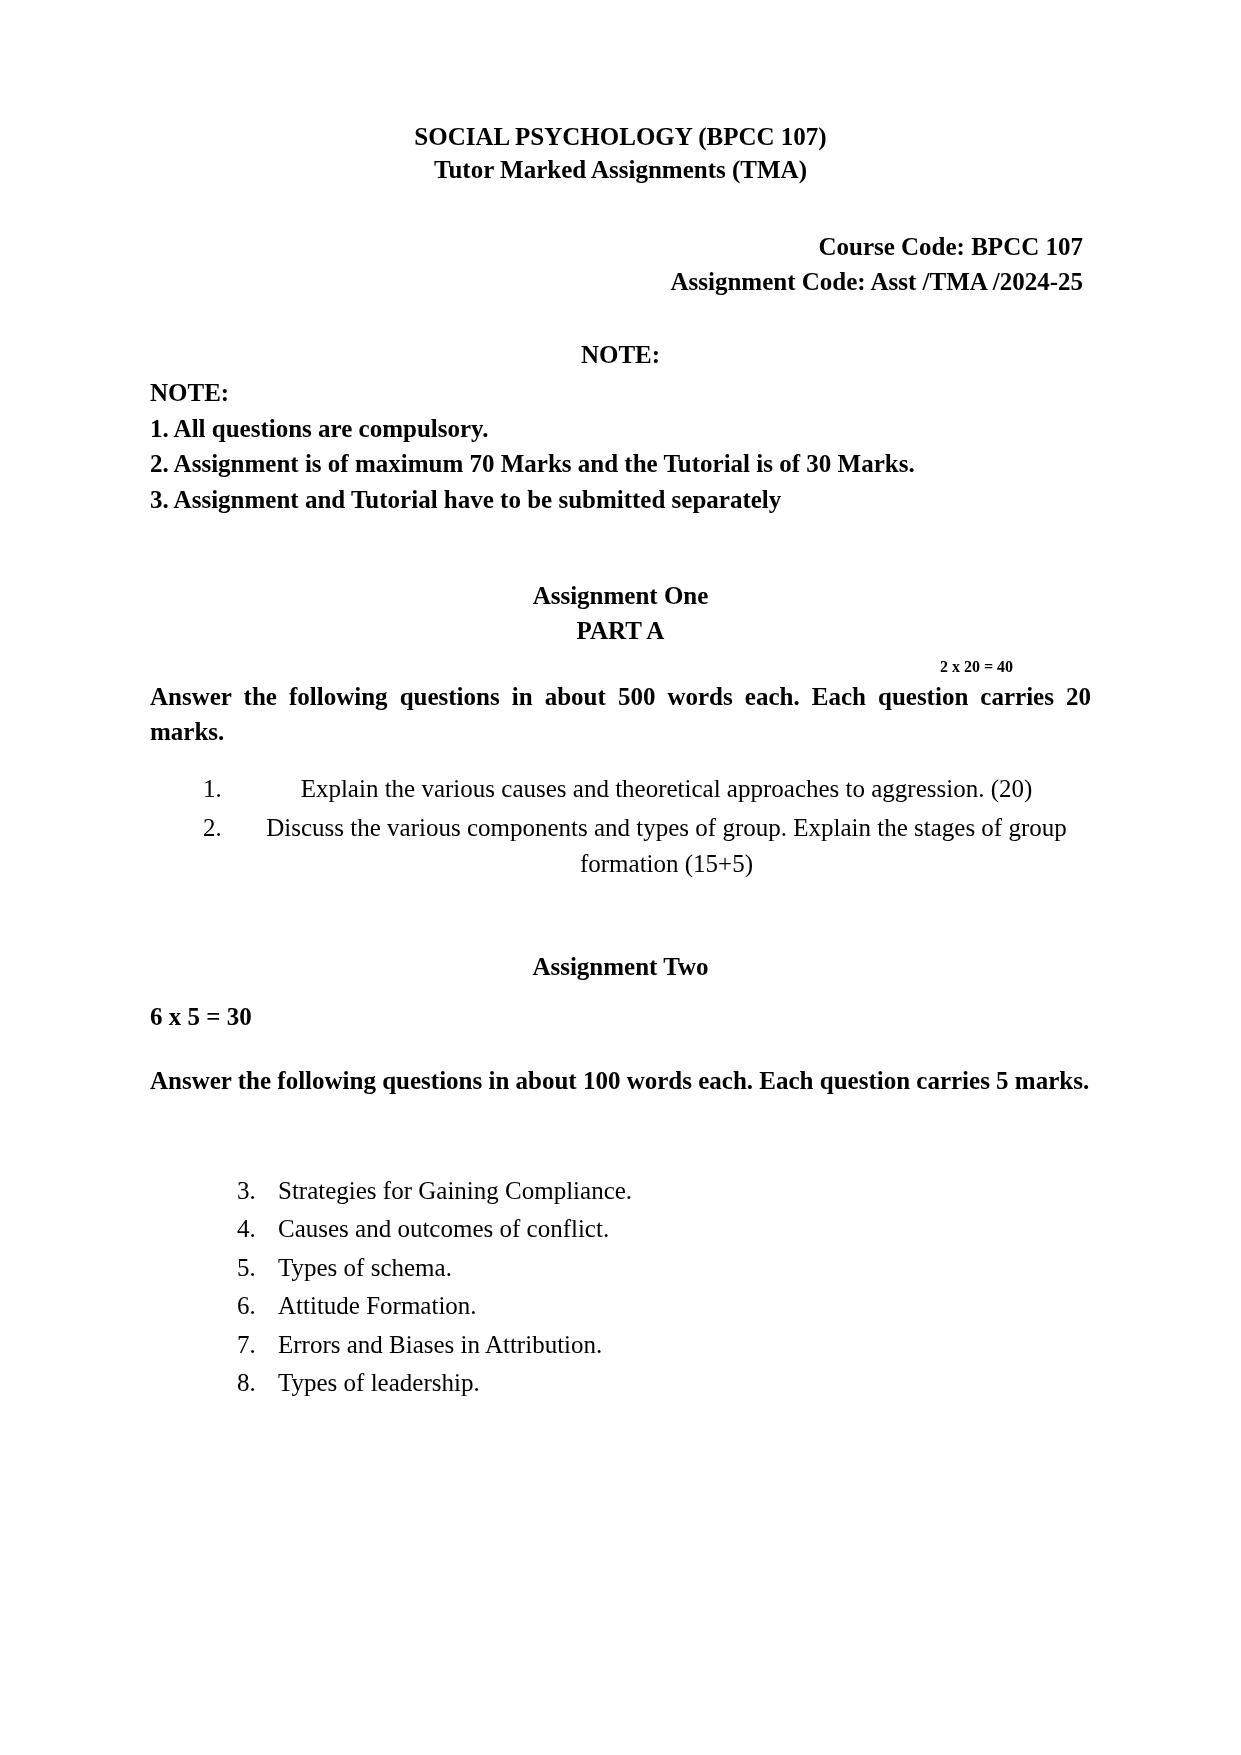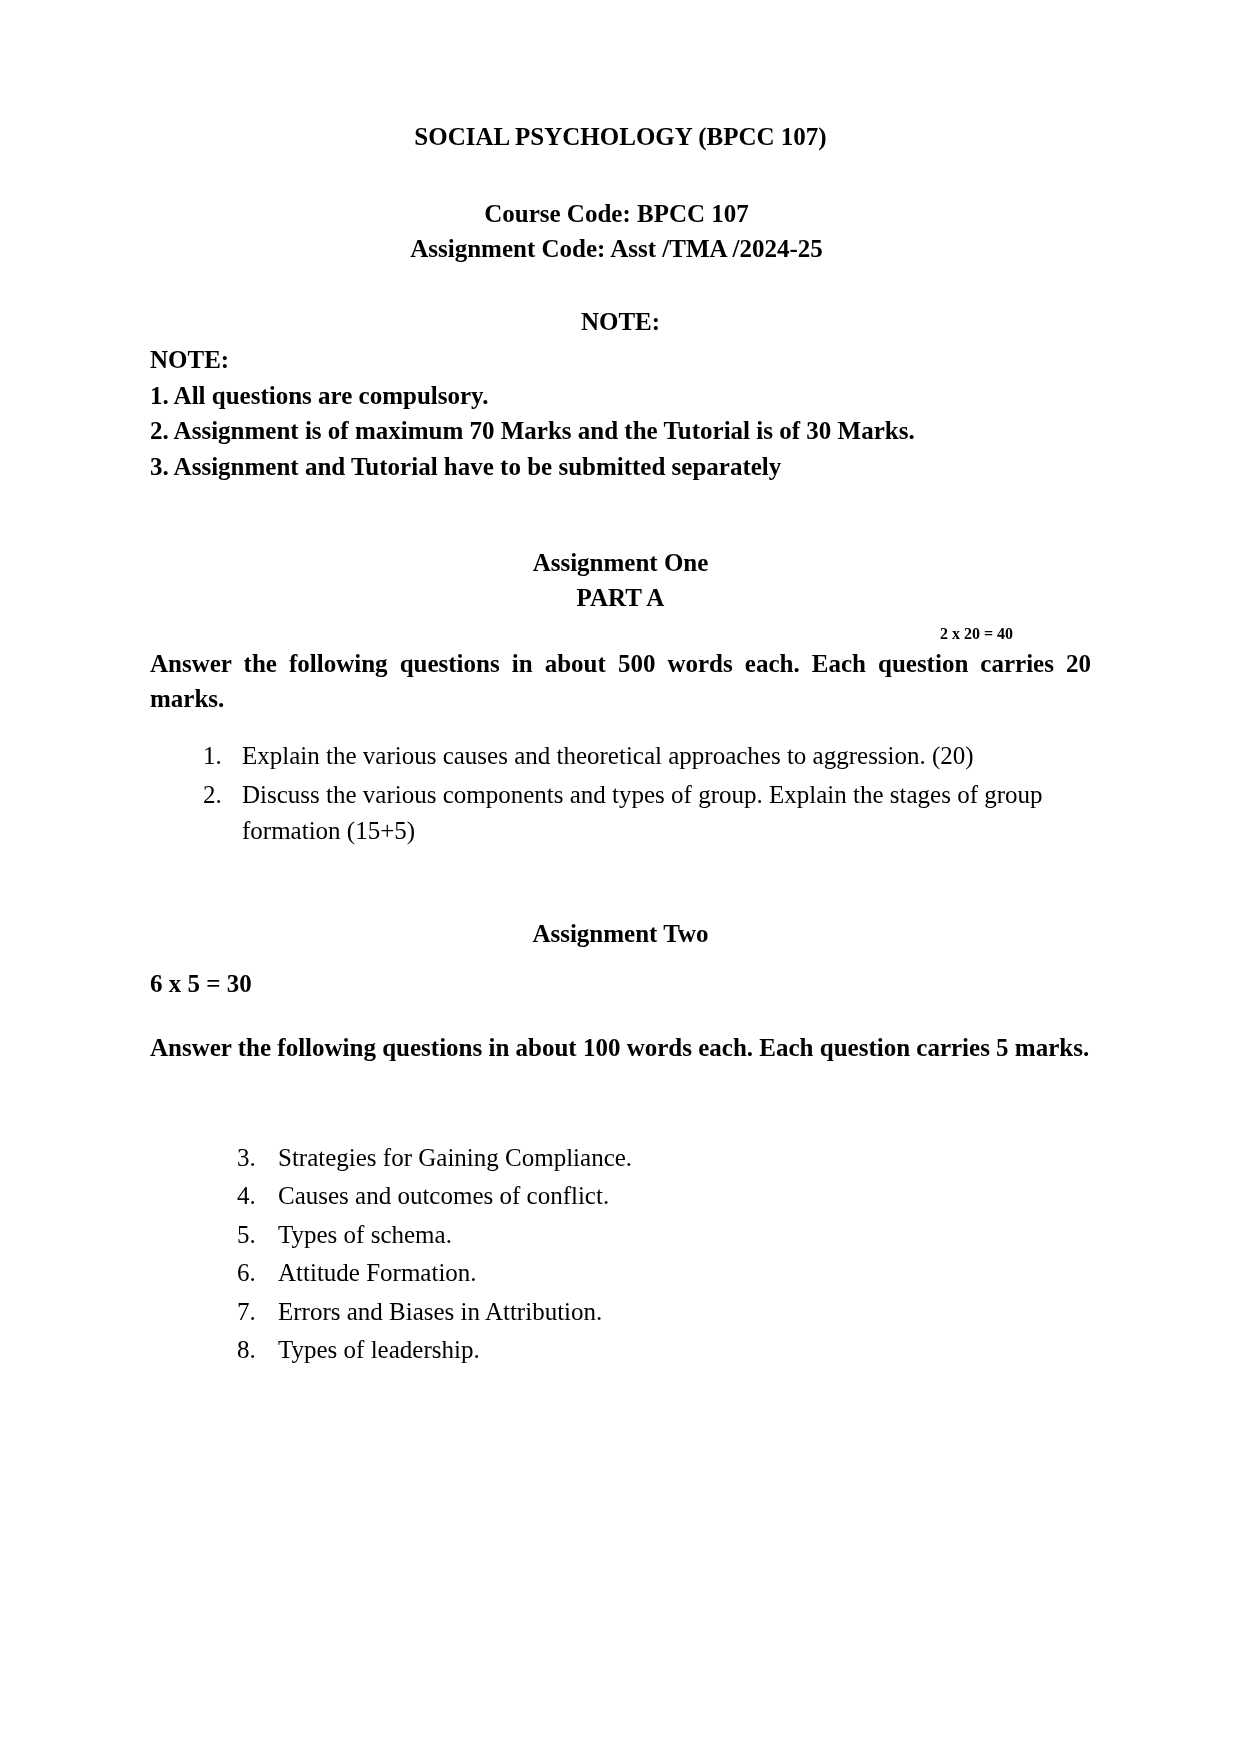--- a/index.html
+++ b/index.html
@@ -23,21 +23,21 @@
     text-align: center;
     font-weight: bold;
     font-size: 25px;
     line-height: 1.32;
   }
   .title-line {
     display: block;
   }
   .course-block {
     margin-top: 44px;
-    text-align: center;
+    text-align: right;
     font-weight: bold;
     font-size: 25px;
     line-height: 1.38;
     padding-right: 8px;
   }
   .course-line {
     display: block;
   }
   .note-heading {
     margin-top: 42px;
@@ -78,20 +78,21 @@
     line-height: 1.38;
     text-align: justify;
     text-justify: inter-word;
   }
   ol.qlist {
     margin: 22px 0 0 0;
     padding-left: 78px;
     font-size: 25px;
     font-weight: normal;
     line-height: 1.46;
+    text-align: center;
   }
   ol.qlist li {
     padding-left: 14px;
     margin-bottom: 2px;
   }
   .assignment-two-heading {
     margin-top: 70px;
     text-align: center;
     font-weight: bold;
     font-size: 25px;
@@ -120,20 +121,21 @@
     margin-bottom: 2px;
   }
 </style>
 </head>
 <body>
 
 <div class="page">
 
   <div class="title-block">
     <span class="title-line">SOCIAL PSYCHOLOGY (BPCC 107)</span>
+    <span class="title-line">Tutor Marked Assignments (TMA)</span>
   </div>
 
   <div class="course-block">
     <span class="course-line">Course Code: BPCC 107</span>
     <span class="course-line">Assignment Code: Asst /TMA /2024-25</span>
   </div>
 
   <div class="note-heading">NOTE:</div>
 
   <div class="note-list">

